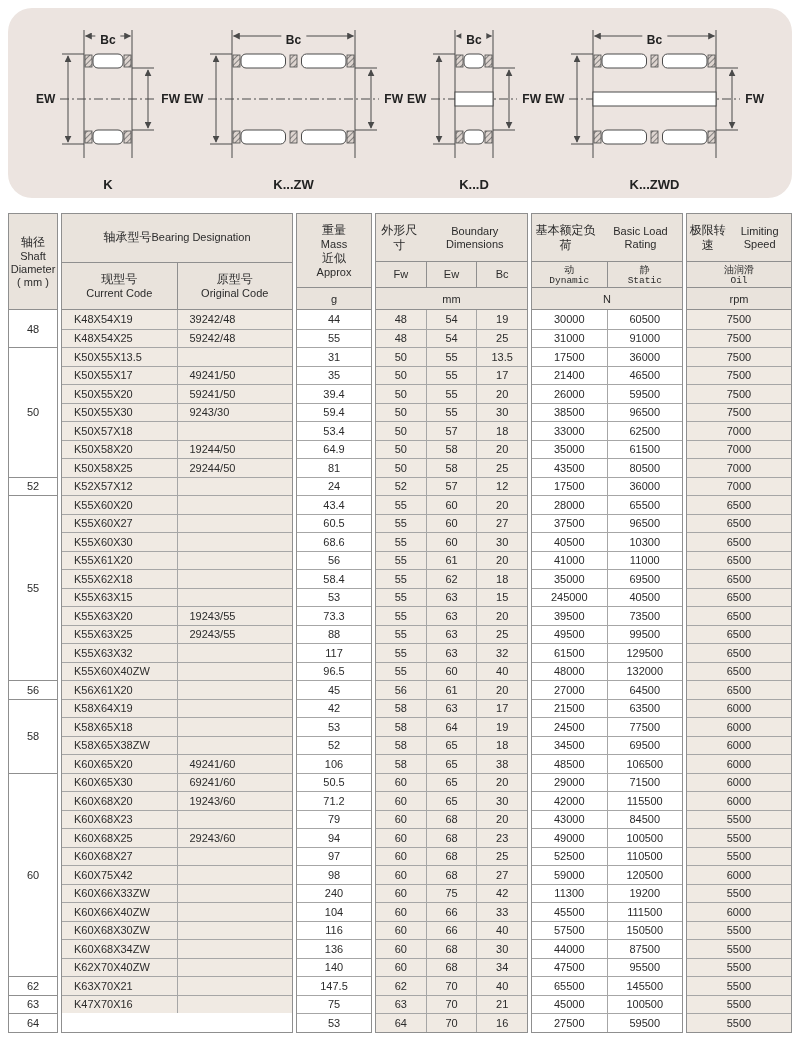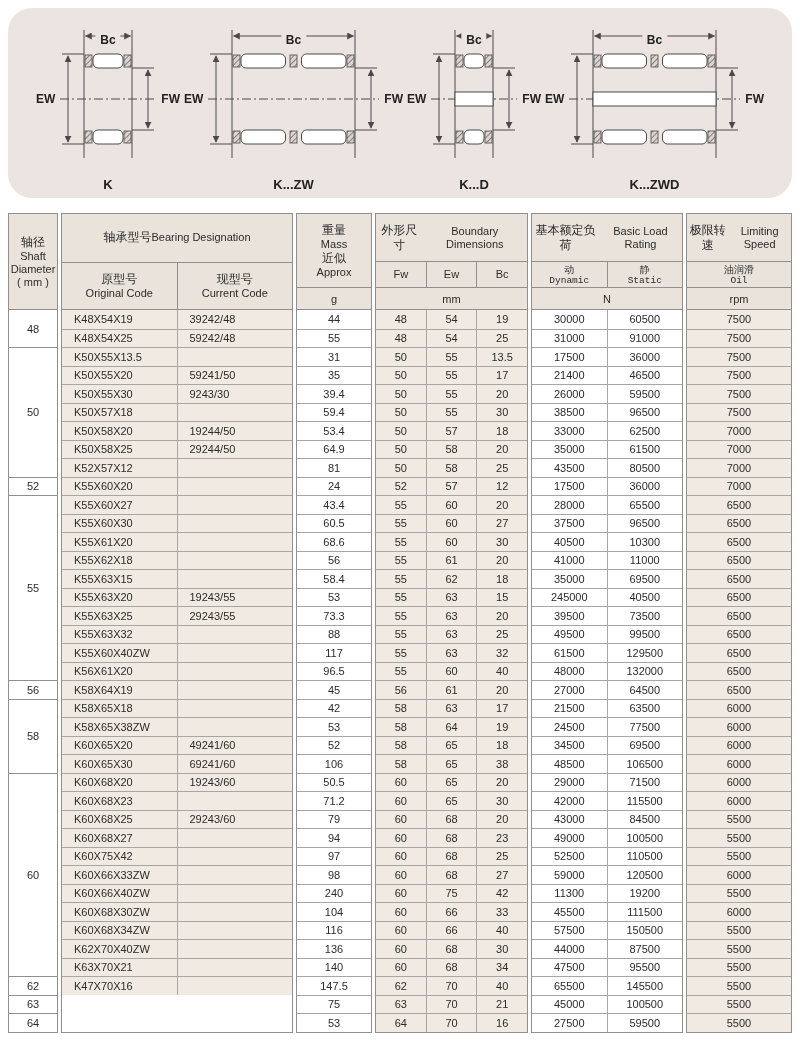--- a/index.html
+++ b/index.html
@@ -227,41 +227,45 @@
     </div>
 
     <div class="grp g-desig tint">
       <div class="ghead">
         <div class="band h-title">
           <span class="zh">轴承型号</span>
           <span class="en">Bearing Designation</span>
         </div>
         <div class="band h-sub2">
           <div class="bcell">
+            <span class="zh">现型号</span>
+            <span class="en">Current Code</span>
+          </div>
+          <div class="bcell">
             <span class="zh">原型号</span>
             <span class="en">Original Code</span>
           </div>
-          <div class="bcell">
-            <span class="zh">现型号</span>
-            <span class="en">Current Code</span>
-          </div>
         </div>
       </div>
       <div class="tbody">
           <div class="trow">
             <div class="cell col-current">K48X54X19</div>
             <div class="cell col-original">39242/48</div>
           </div>
           <div class="trow">
             <div class="cell col-current">K48X54X25</div>
             <div class="cell col-original">59242/48</div>
           </div>
           <div class="trow">
             <div class="cell col-current">K50X55X13.5</div>
             <div class="cell col-original"></div>
+          </div>
+          <div class="trow">
+            <div class="cell col-current">K50X55X17</div>
+            <div class="cell col-original">49241/50</div>
           </div>
           <div class="trow">
             <div class="cell col-current">K50X55X20</div>
             <div class="cell col-original">59241/50</div>
           </div>
           <div class="trow">
             <div class="cell col-current">K50X55X30</div>
             <div class="cell col-original">9243/30</div>
           </div>
           <div class="trow">

